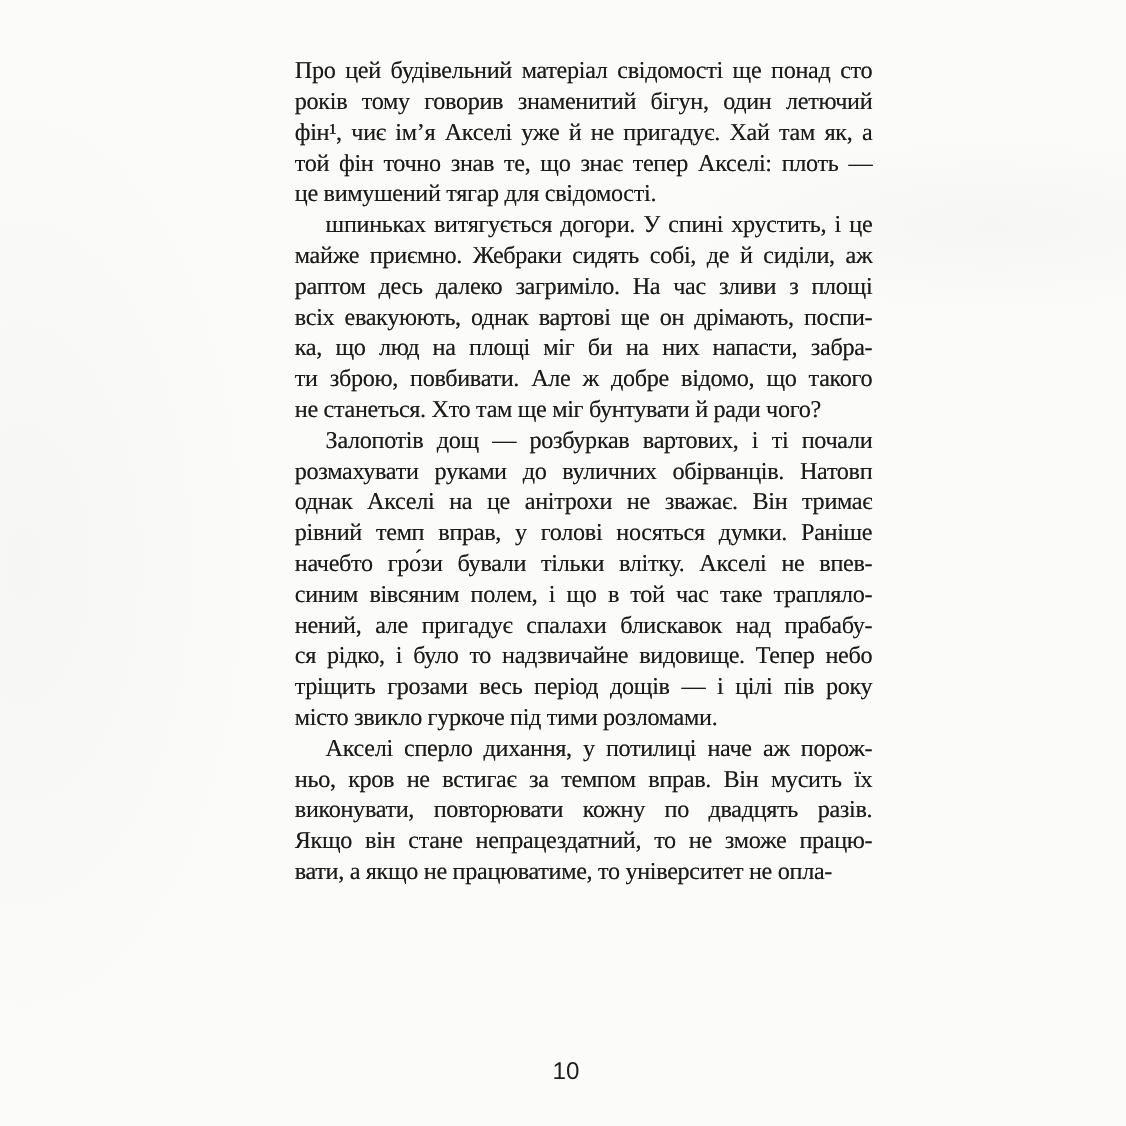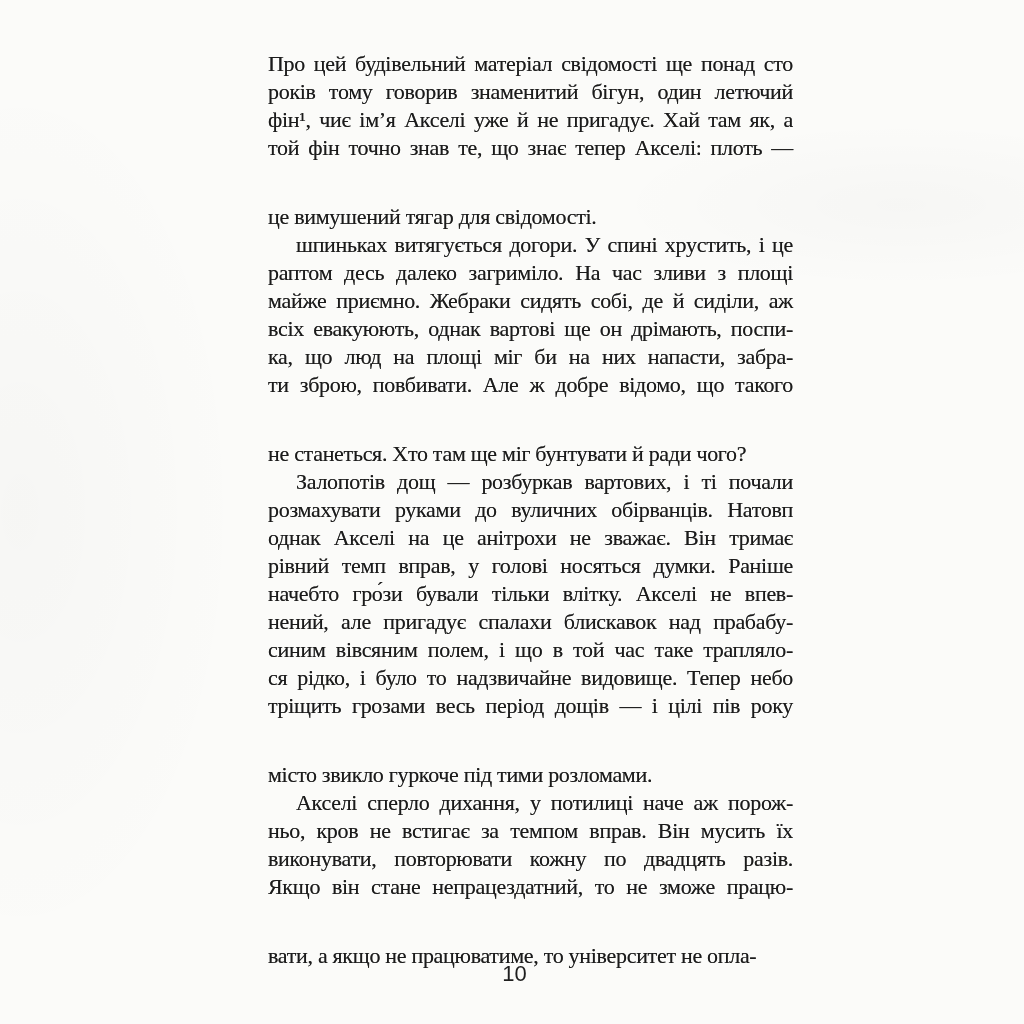--- a/index.html
+++ b/index.html
@@ -32,21 +32,20 @@
     color: #1b1b1b;
     text-shadow: 0 0 0.3px rgba(0,0,0,0.55);
   }
   .para { margin: 0; }
   .line {
     text-align: justify;
     text-align-last: justify;
   }
   .line.last {
     text-align-last: left;
-    margin-top: 41px;
   }
   .para.indent > .line:first-child {
     text-indent: 28px;
   }
   .page-number {
     position: absolute;
     left: 252px;
     top: 961px;
     width: 525px;
     text-align: center;
@@ -62,35 +61,35 @@
   <div class="text-block">
       <div class="para">
         <div class="line">Про цей будівельний матеріал свідомості ще понад сто</div>
         <div class="line">років тому говорив знаменитий бігун, один летючий</div>
         <div class="line">фін¹, чиє ім’я Акселі уже й не пригадує. Хай там як, а</div>
         <div class="line">той фін точно знав те, що знає тепер Акселі: плоть —</div>
         <div class="line last">це вимушений тягар для свідомості.</div>
       </div>
       <div class="para indent">
         <div class="line">шпиньках витягується догори. У спині хрустить, і це</div>
+        <div class="line">майже приємно. Жебраки сидять собі, де й сиділи, аж</div>
         <div class="line">раптом десь далеко загриміло. На час зливи з площі</div>
-        <div class="line">майже приємно. Жебраки сидять собі, де й сиділи, аж</div>
         <div class="line">всіх евакуюють, однак вартові ще он дрімають, поспи-</div>
         <div class="line">ка, що люд на площі міг би на них напасти, забра-</div>
         <div class="line">ти зброю, повбивати. Але ж добре відомо, що такого</div>
         <div class="line last">не станеться. Хто там ще міг бунтувати й ради чого?</div>
       </div>
       <div class="para indent">
         <div class="line">Залопотів дощ — розбуркав вартових, і ті почали</div>
         <div class="line">розмахувати руками до вуличних обірванців. Натовп</div>
         <div class="line">однак Акселі на це анітрохи не зважає. Він тримає</div>
         <div class="line">рівний темп вправ, у голові носяться думки. Раніше</div>
         <div class="line">начебто гро́зи бували тільки влітку. Акселі не впев-</div>
+        <div class="line">синим вівсяним полем, і що в той час таке трапляло-</div>
         <div class="line">нений, але пригадує спалахи блискавок над прабабу-</div>
-        <div class="line">синим вівсяним полем, і що в той час таке трапляло-</div>
         <div class="line">ся рідко, і було то надзвичайне видовище. Тепер небо</div>
         <div class="line">тріщить грозами весь період дощів — і цілі пів року</div>
         <div class="line last">місто звикло гуркоче під тими розломами.</div>
       </div>
       <div class="para indent">
         <div class="line">Акселі сперло дихання, у потилиці наче аж порож-</div>
         <div class="line">ньо, кров не встигає за темпом вправ. Він мусить їх</div>
         <div class="line">виконувати, повторювати кожну по двадцять разів.</div>
         <div class="line">Якщо він стане непрацездатний, то не зможе працю-</div>
         <div class="line last">вати, а якщо не працюватиме, то університет не опла-</div>

